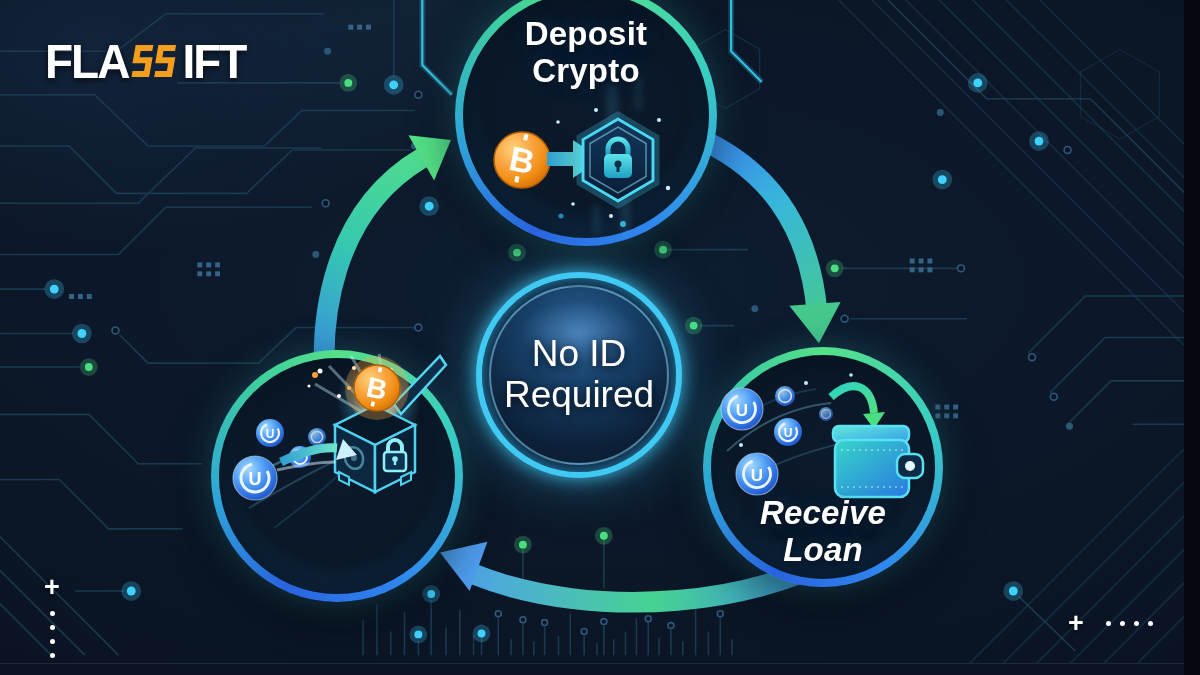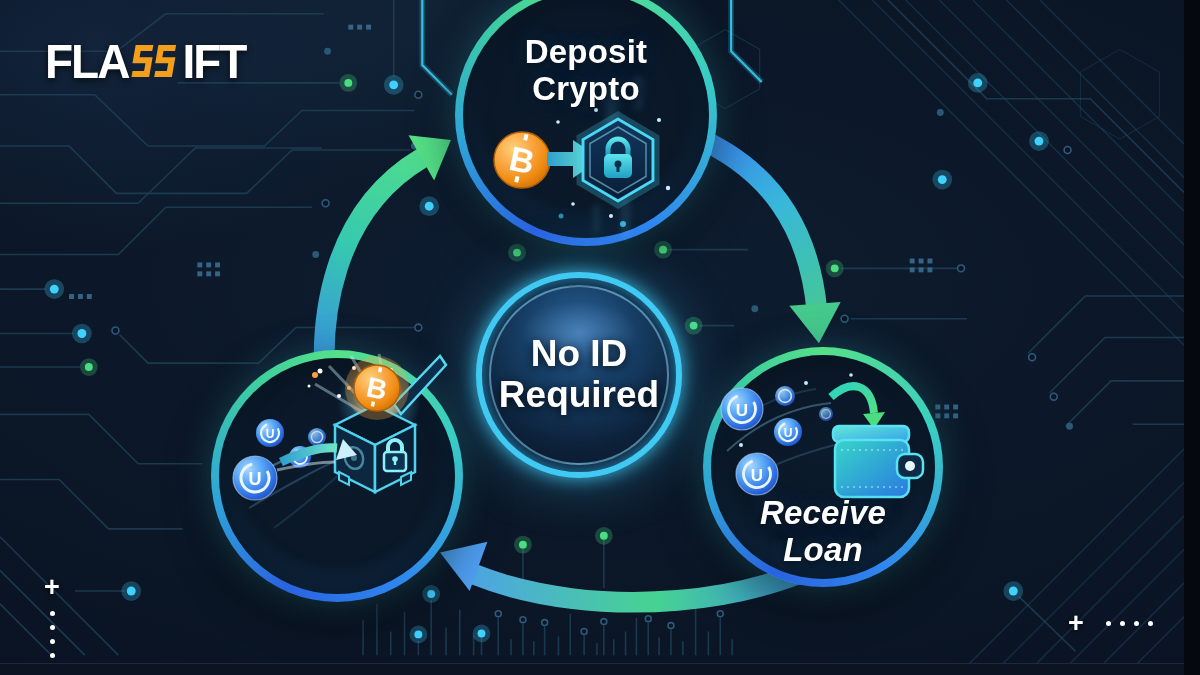--- a/index.html
+++ b/index.html
@@ -18,37 +18,37 @@
     background:conic-gradient(from 0deg,#55e088 0deg,#39cdc4 72deg,#2f86ee 150deg,#2a63e0 205deg,#2ea6d8 260deg,#3ecf9e 320deg,#55e088 360deg);
     box-shadow:0 0 34px rgba(62,195,215,.28),0 14px 44px rgba(0,0,0,.55);}
   .step-inner{position:absolute;inset:8px;border-radius:50%;overflow:hidden;
     background:radial-gradient(circle at 50% 45%, #0b1a2c 0%, #0a1828 55%, #113254 86%, #1c5e92 100%);
     box-shadow:inset 0 0 26px rgba(0,0,0,.55);}
   .step-icons{position:absolute;inset:8px;overflow:visible;z-index:2;}
   .step-label{position:absolute;left:0;right:0;z-index:3;padding:0 28px;text-align:center;
     font-weight:bold;font-size:33px;line-height:1.12;color:#fff;letter-spacing:.2px;
     text-shadow:0 2px 10px rgba(0,0,0,.75),0 0 18px rgba(40,120,200,.35);}
   #step-deposit{left:455px;top:-16px;width:262px;height:262px;}
-  #step-deposit .step-label{top:50px;}
+  #step-deposit .step-label{top:32px;}
   #step-repay{left:211px;top:350px;width:252px;height:252px;}
   #step-repay .step-label{top:157px;}
   #step-receive{left:703px;top:347px;width:240px;height:240px;}
   #step-receive .step-label{top:148px;font-style:italic;}
 
   
   .badge{position:absolute;left:476px;top:272px;width:206px;height:206px;border-radius:50%;z-index:3;
     background:#0c2440;border:6px solid #40c9f2;box-sizing:border-box;
     box-shadow:0 0 18px rgba(64,200,242,.85),0 0 58px rgba(64,200,242,.38),inset 0 0 16px rgba(64,200,242,.6);}
   .badge-inner{position:absolute;inset:7px;border-radius:50%;
     border:2px solid rgba(150,225,255,.5);box-sizing:border-box;
     background:radial-gradient(circle at 50% 26%, #2c639a 0%, #174068 34%, #0c2038 74%, #0a1a30 100%);
     display:flex;align-items:center;justify-content:center;}
   .badge-inner::before{content:'';position:absolute;left:16%;right:16%;top:8%;height:36%;border-radius:50%;
     background:radial-gradient(ellipse at center, rgba(125,185,240,.35), transparent 70%);}
-  .badge-label{position:relative;padding:0 26px;text-align:center;font-weight:bold;font-size:37px;line-height:1.1;
+  .badge-label{position:relative;padding:0 26px;text-align:center;font-weight:normal;font-size:37px;line-height:1.1;
     color:#fff;text-shadow:0 2px 10px rgba(0,0,0,.8);}
 
   
   .logo{position:absolute;left:45px;top:34px;z-index:5;display:flex;align-items:center;}
   .logo-txt{font-weight:bold;font-size:46px;letter-spacing:-2px;color:#fff;
     text-shadow:0 2px 6px rgba(0,0,0,.7);transform:scaleY(1.04);}
   .logo-glyph{width:52px;height:42px;margin:0 1px;}
 
   
   .corner{position:absolute;z-index:4;color:#fff;}

